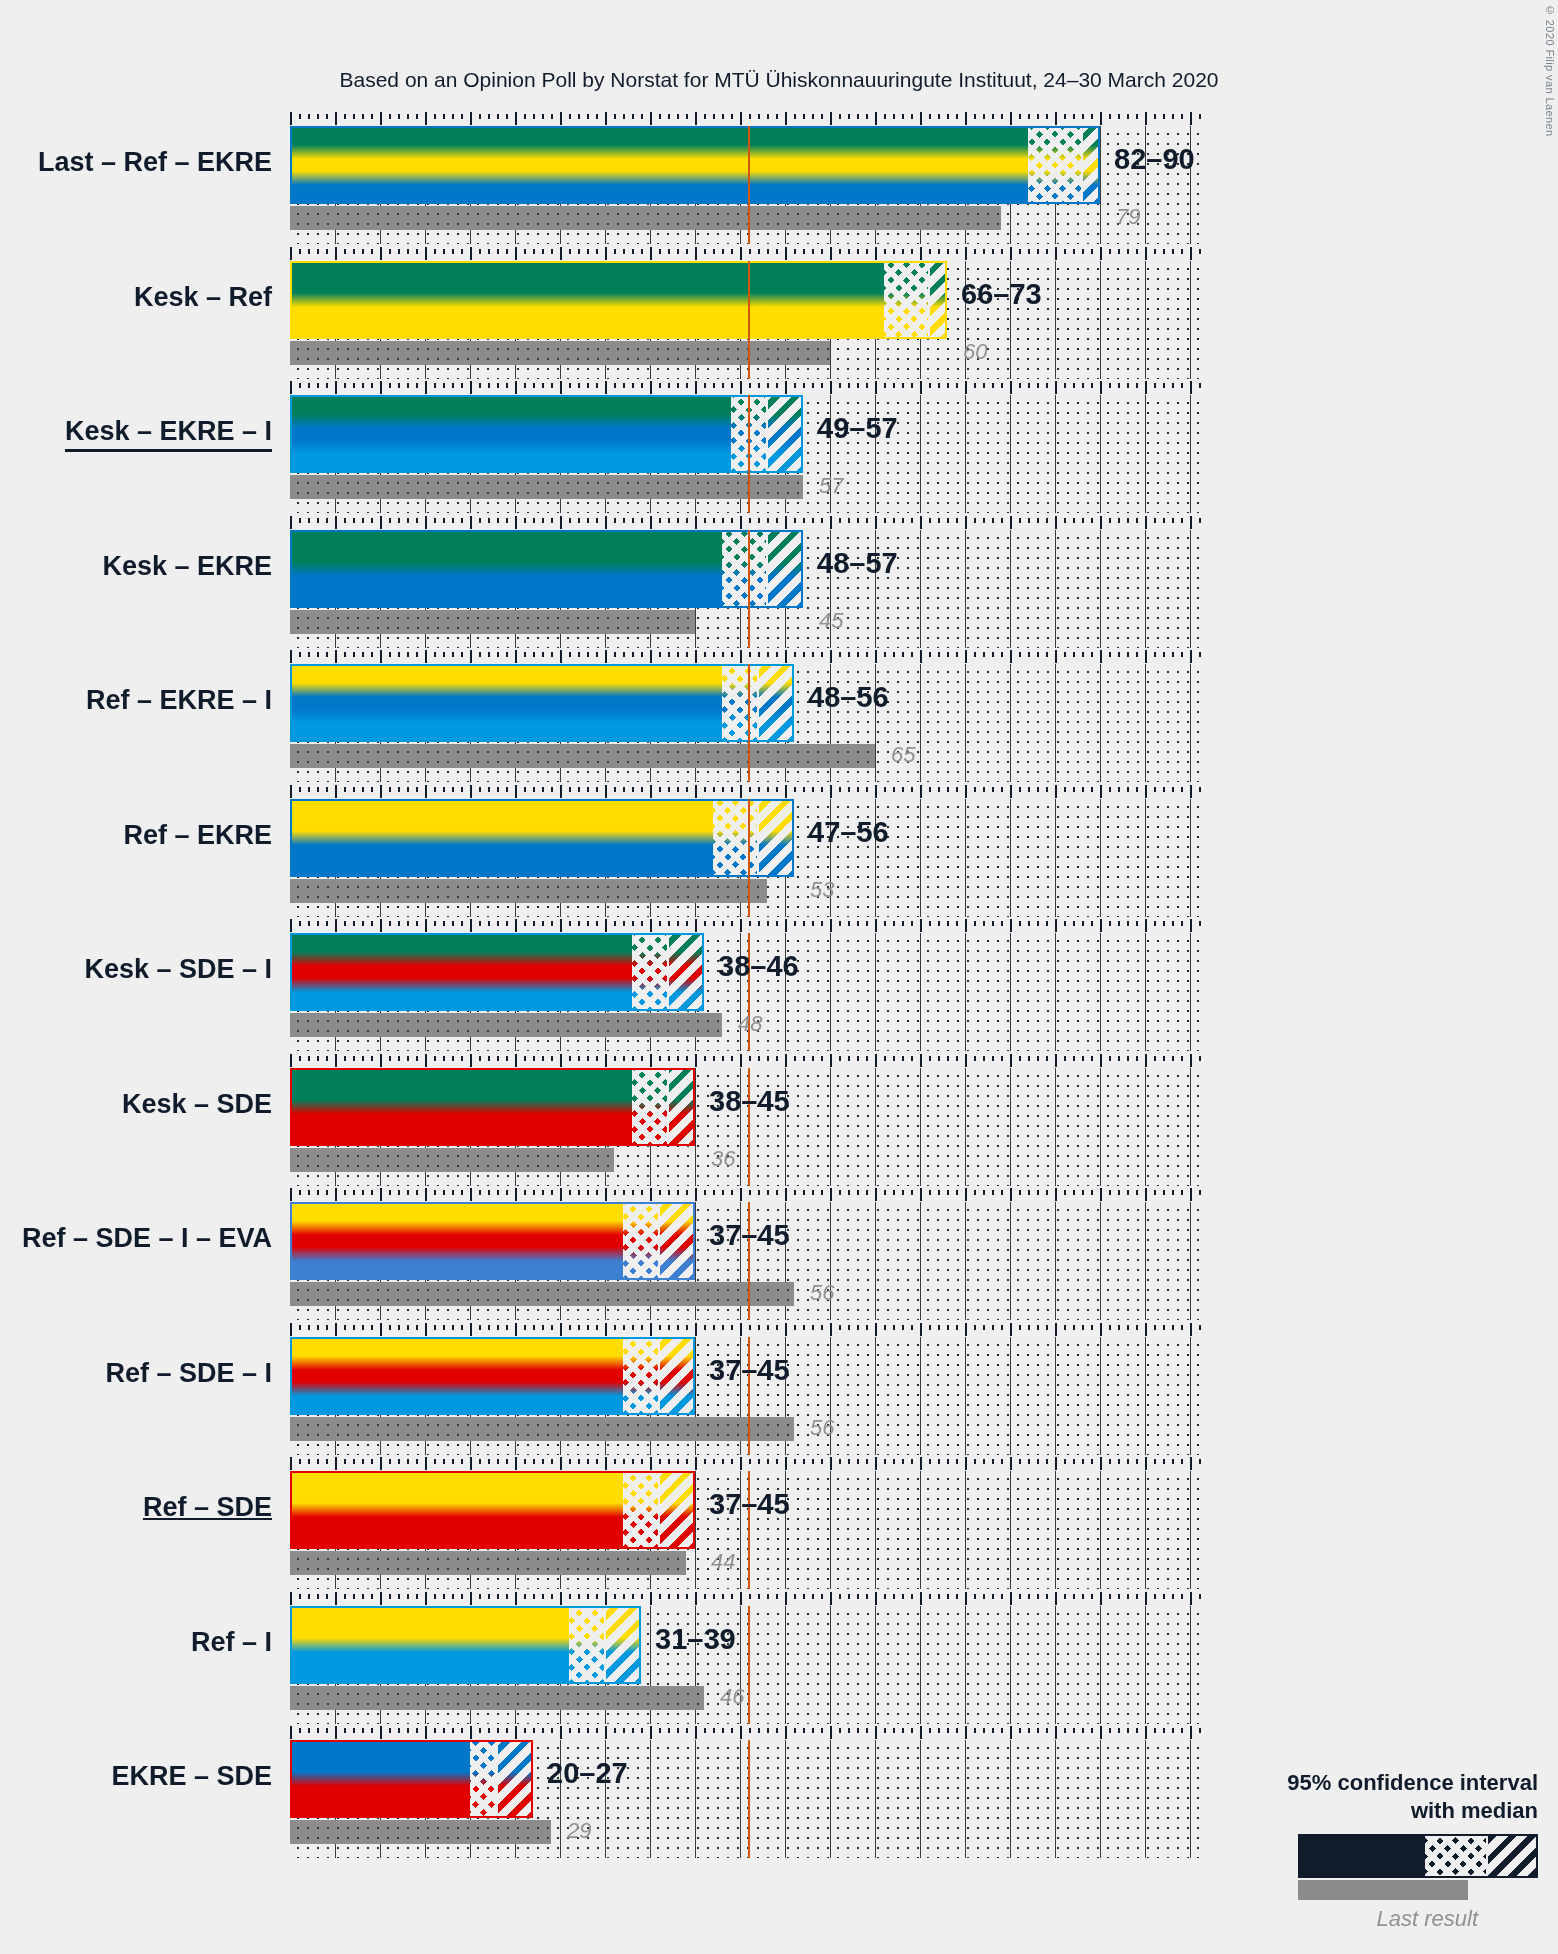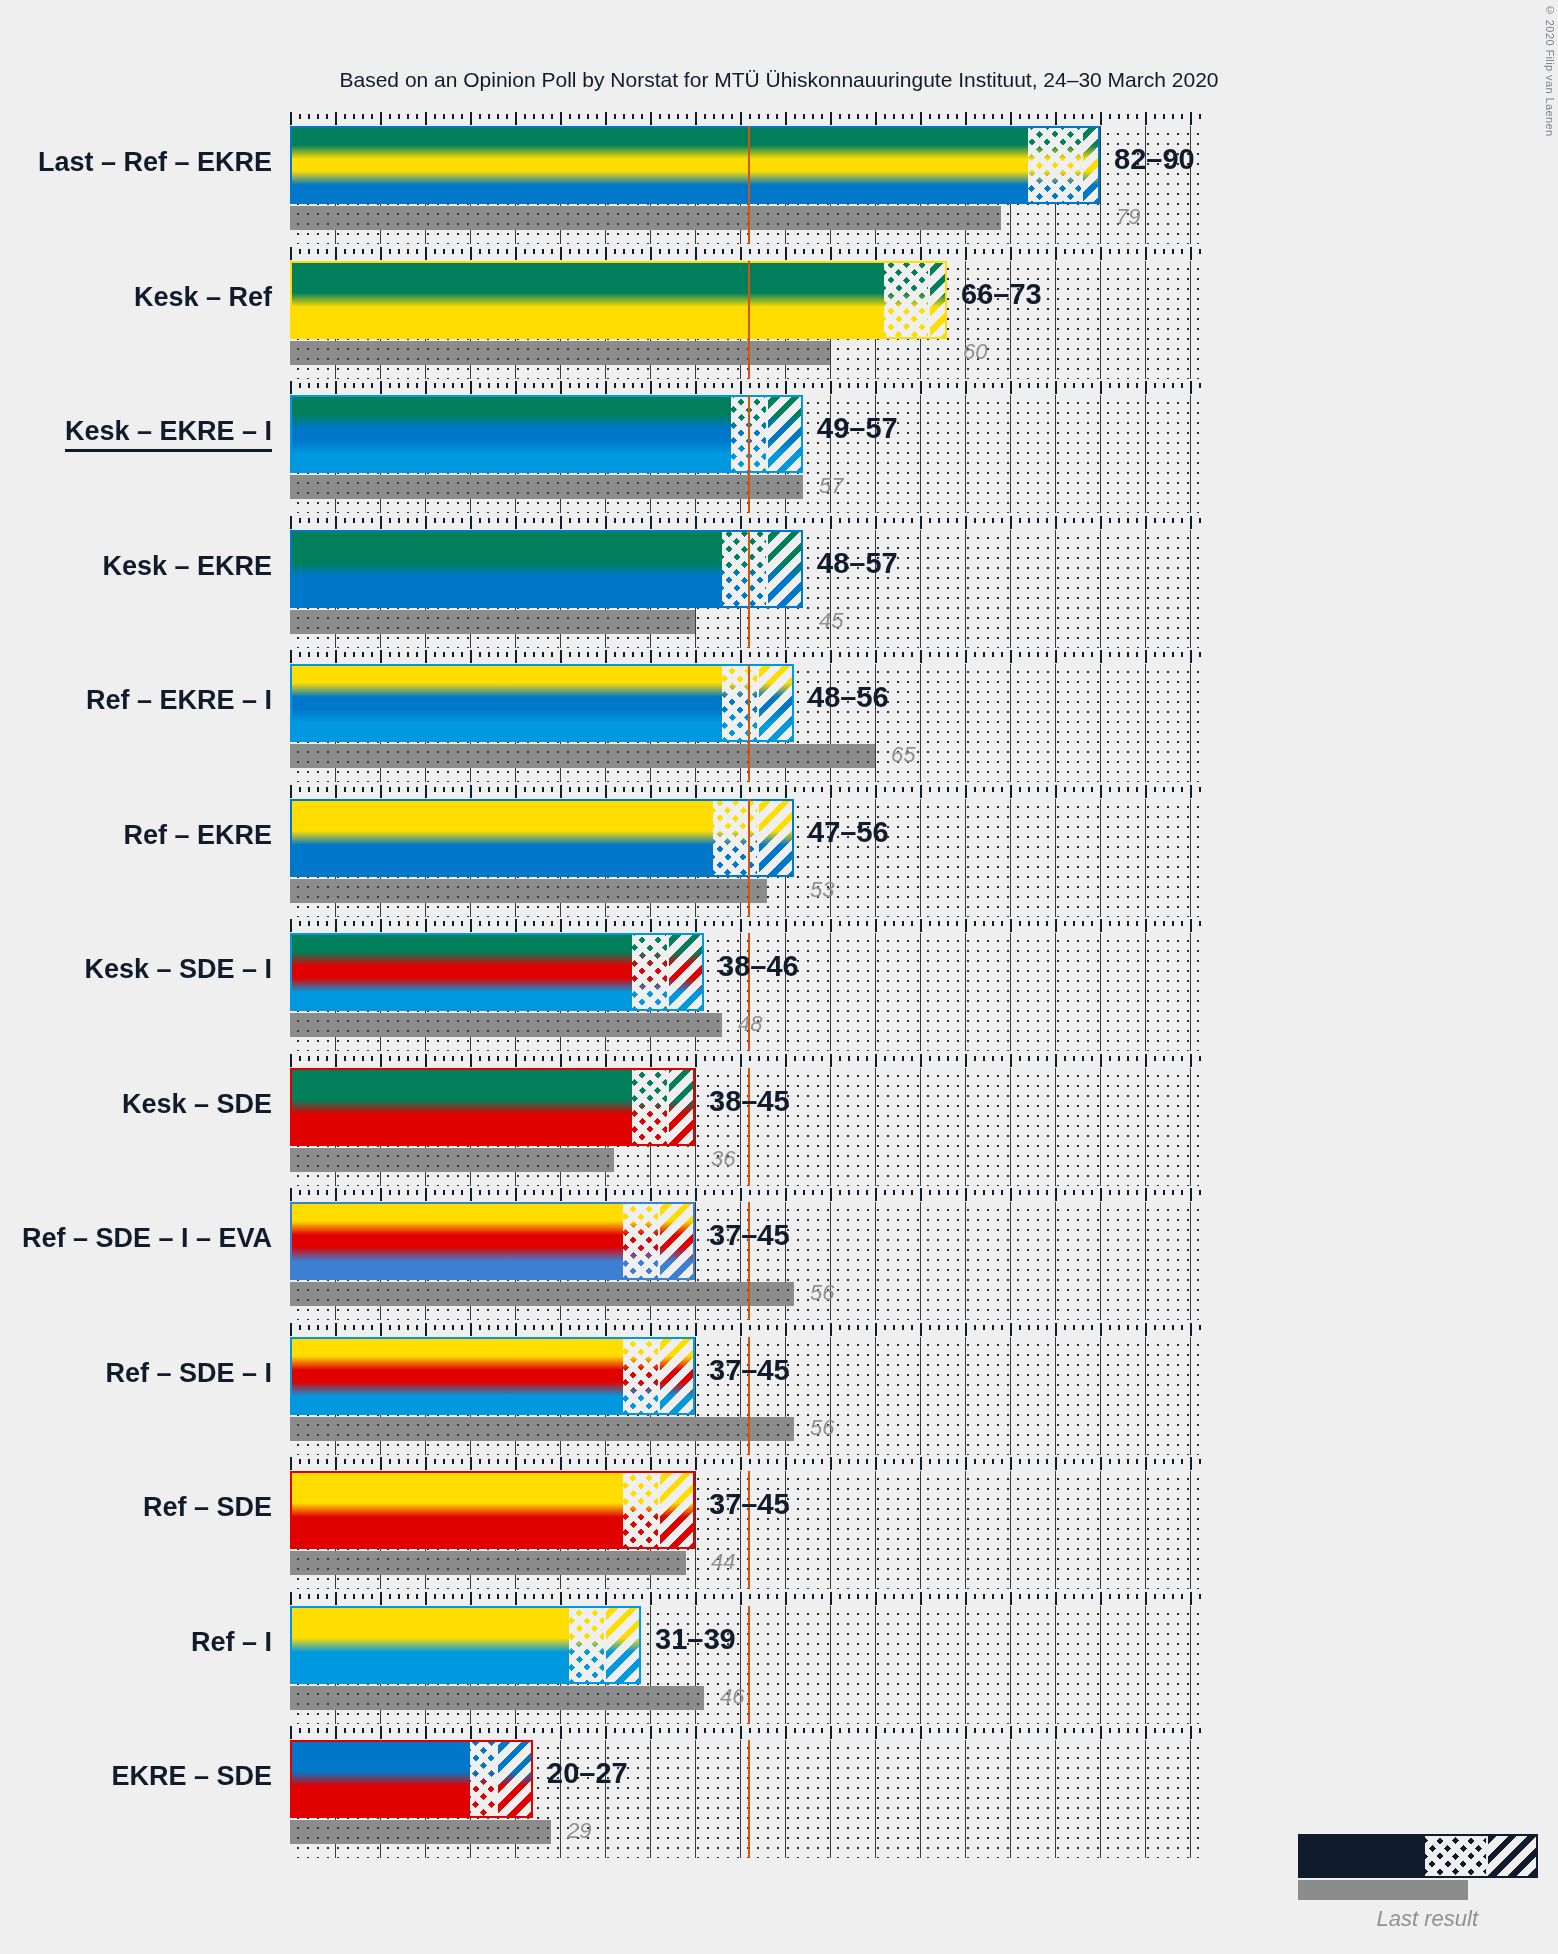--- a/index.html
+++ b/index.html
@@ -1702,21 +1702,21 @@
           <div class="dots"></div>
         </div>
         <div class="barwrap" style="left: 290px; top: 1471px; width: 405px; height: 78px;">
           <div class="bar-fill" style="background: linear-gradient(rgb(255, 221, 0) 0%, rgb(255, 221, 0) 41%, rgb(225, 0, 0) 59%, rgb(225, 0, 0) 100%);"></div>
           <div class="hatch-x" style="left: 333px; width: 36px;"></div>
           <div class="hatch-d" style="left: 369px; width: 36px;"></div>
           <div style="position: absolute; left: 368px; top: 0px; height: 100%; width: 2px; background: rgb(239, 239, 239);"></div>
           <div class="baroutline" style="border: 2px solid rgb(225, 0, 0);"></div>
         </div>
         <div class="majority" style="left: 748px; top: 1471px; height: 118px;"></div>
-        <div class="rowlabel" style="right: 1286px; top: 1494px;">Ref – SDE</div>
+        <div class="rowlabel" style="right: 1286px; top: 1494px; text-decoration: underline;">Ref – SDE</div>
         <div class="vlabel" style="left: 709px; top: 1490px;">37–45</div>
         <div class="vlast" style="left: 711px; top: 1551px;">44</div>
       </div>
       <div class="row" style="top: 0px;">
         <div class="gridpanel" style="left: 290px; top: 1605.5px; width: 909px; height: 118px;">
           <div class="gridline" style="left: 45px;"></div>
           <div class="gridline" style="left: 90px;"></div>
           <div class="gridline" style="left: 135px;"></div>
           <div class="gridline" style="left: 180px;"></div>
           <div class="gridline" style="left: 225px;"></div>
@@ -1993,20 +1993,22 @@
           <div class="baroutline" style="border: 2px solid rgb(225, 0, 0);"></div>
         </div>
         <div class="majority" style="left: 748px; top: 1740px; height: 118px;"></div>
         <div class="rowlabel" style="right: 1286px; top: 1763px;">EKRE – SDE</div>
         <div class="vlabel" style="left: 547px; top: 1759px;">20–27</div>
         <div class="vlast" style="left: 567px; top: 1820px;">29</div>
       </div>
     </div>
 
   <div class="legend">
+    <div class="legend-title">95% confidence interval
+with median</div>
     <div class="legend-bar">
       <div class="lx"></div>
       <div class="ld"></div>
     </div>
     <div class="legend-last"></div>
     <div class="legend-lastlabel">Last result</div>
   </div>
 
 </div>
 

